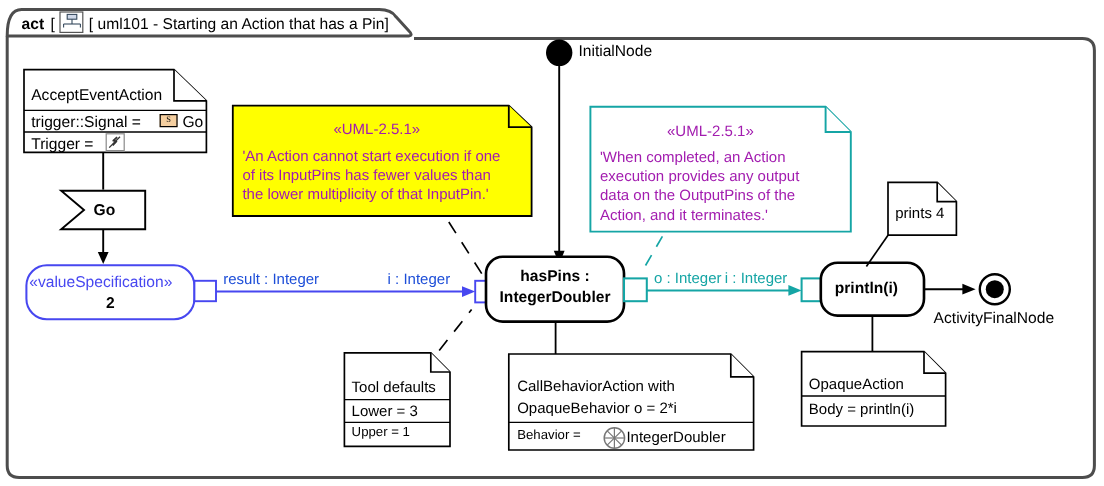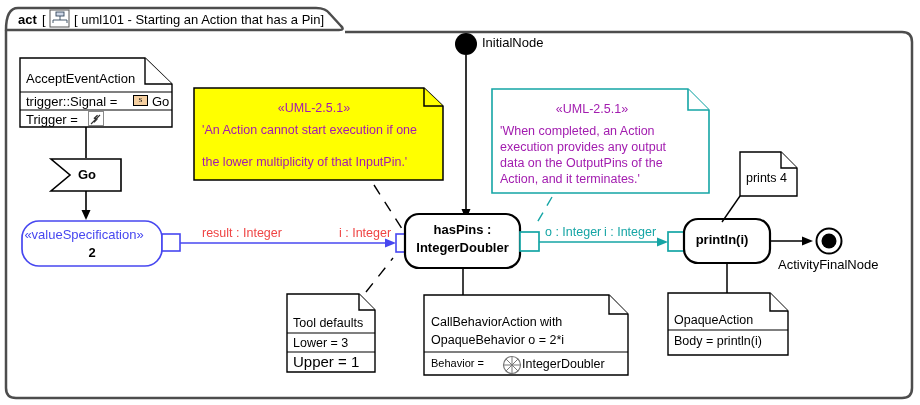--- a/index.html
+++ b/index.html
@@ -47,21 +47,21 @@
   }
   .note-text {
     position: absolute;
     color: #a21caf;
     font-size: 12.5px;
     font-family: "Liberation Sans", sans-serif;
     line-height: 1.22;
     white-space: pre-line;
   }
   .center { text-align: center; }
-  .blue { color: #ef4444; margin-left: 16px; }
+  .blue { color: #1d4ed8; }
   .teal { color: #15a5a5; }
   .small-icon {
     position: absolute;
     display: inline-block;
   }
   .sig-icon {
     width: 15px; height: 11px;
     background: #f5cfa0;
     border: 1px solid #000000;
     box-sizing: border-box;
@@ -237,20 +237,21 @@
         <path d="M 8.6 2.2 L 5.4 5.2 L 8.0 5.9 L 4.9 9.2" stroke="#333333" stroke-width="1.5" fill="none" stroke-linejoin="round"></path>
       </svg>
     </div>
 
     <div class="node-label" style="left:78px; top:167px;">Go</div>
 
     <div class="txt" style="left:482px; top:36px; font-size:13px;">InitialNode</div>
 
     <div class="note-text center" style="left:194px; top:101px; width:240px;">«UML-2.5.1»</div>
     <div class="note-text" style="left:202px; top:123px; width:240px;">'An Action cannot start execution if one</div>
+    <div class="note-text" style="left:202px; top:139px; width:240px;">of its InputPins has fewer values than</div>
     <div class="note-text" style="left:202px; top:155px; width:240px;">the lower multiplicity of that InputPin.'</div>
 
     <div class="note-text center" style="left:492px; top:102px; width:200px;">«UML-2.5.1»</div>
     <div class="note-text" style="left:500px; top:124px; width:210px;">'When completed, an Action</div>
     <div class="note-text" style="left:500px; top:156px; width:210px;">data on the OutputPins of the</div>
     <div class="note-text" style="left:500px; top:140px; width:210px;">execution provides any output</div>
     <div class="note-text" style="left:500px; top:172px; width:210px;">Action, and it terminates.'</div>
 
     <div class="txt" style="left:746px; top:171px; font-size:12.5px;">prints 4</div>
 
@@ -265,21 +266,21 @@
 
     <div class="pinlabel teal" style="left:545px; top:225px;">o : Integer</div>
     <div class="pinlabel teal" style="left:604px; top:225px;">i : Integer</div>
 
     <div class="node-label" style="left:684px; top:232px; width:76px;">println(i)</div>
 
     <div class="txt" style="left:778px; top:258px; font-size:13px;">ActivityFinalNode</div>
 
     <div class="txt" style="left:293px; top:316px; font-size:12.5px;">Tool defaults</div>
     <div class="txt" style="left:293px; top:336px; font-size:12.5px;">Lower = 3</div>
-    <div class="txt" style="left:293px; top:354px; font-size:15px;">Upper = 1</div>
+    <div class="txt" style="left:293px; top:354px; font-size:11px;">Upper = 1</div>
 
     <div class="txt" style="left:431px; top:315px; font-size:12.5px;">CallBehaviorAction with</div>
     <div class="txt" style="left:431px; top:333px; font-size:12.5px;">OpaqueBehavior o = 2*i</div>
     <div class="txt" style="left:431px; top:357px; font-size:11px;">Behavior =</div>
     <div class="txt" style="left:522px; top:357px; font-size:12.5px;">IntegerDoubler</div>
 
     <div class="txt" style="left:674px; top:313px; font-size:12.5px;">OpaqueAction</div>
     <div class="txt" style="left:674px; top:334px; font-size:12.5px;">Body = println(i)</div>
 
   </div>

